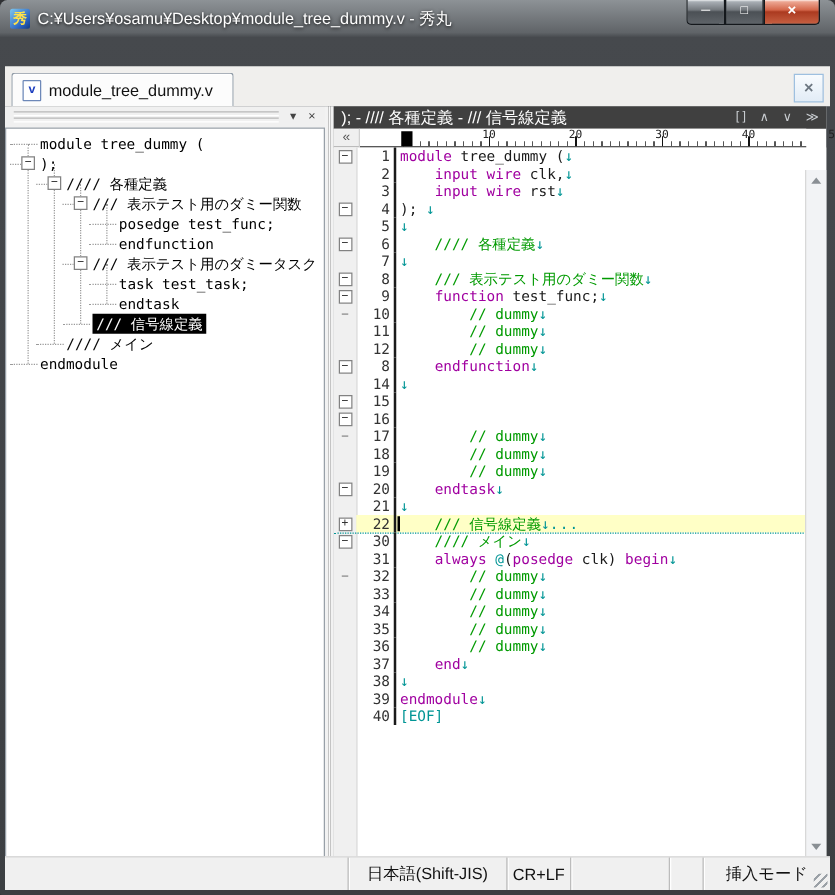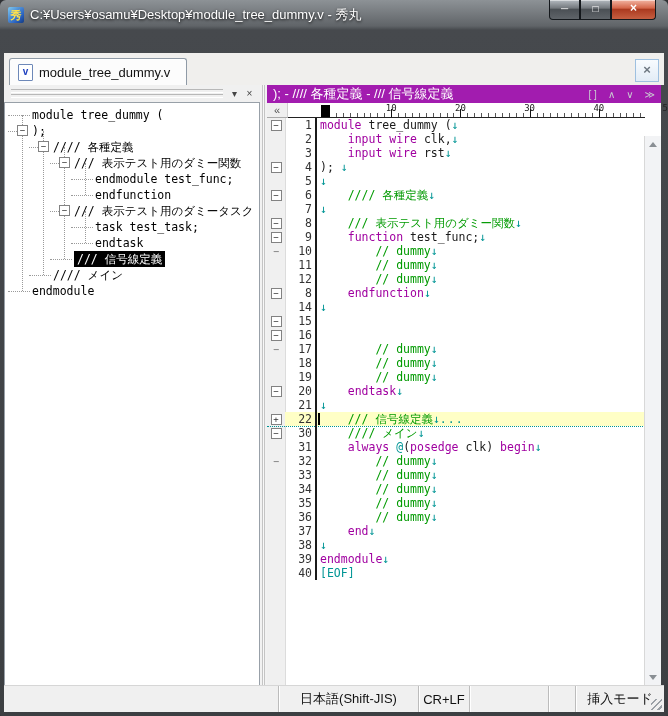--- a/index.html
+++ b/index.html
@@ -48,21 +48,21 @@
     font-size:9px;line-height:9px;text-align:center;color:#333;box-sizing:border-box;}
   .tstub{position:absolute;top:8px;border-top:1px dotted #9a9a9a;}
   .tlabel{display:inline-block;}
   .tlabel.sel{background:#000;color:#fff;padding:0 3px;}
   .tguide{position:absolute;width:0;border-left:1px dotted #9a9a9a;}
   
   .splitter{position:absolute;left:260px;top:85px;width:7px;bottom:30px;
     background:linear-gradient(90deg,#f2f2f2 0 2px,#c4c4c4 2px 3px,#f8f8f8 3px 4px,#c4c4c4 4px 5px,#f2f2f2 5px 7px);}
   
   .editor{position:absolute;left:267px;top:85px;right:7px;bottom:30px;background:#fff;}
-  .ed-header{position:absolute;left:0;right:0;top:0;height:18px;background:#a21caf;color:#fff;
+  .ed-header{position:absolute;left:0;right:0;top:0;height:18px;background:#404040;color:#fff;
     display:flex;align-items:center;font-size:13px;padding:0 6px;box-sizing:border-box;}
   .ed-title{white-space:nowrap;overflow:hidden;}
   .ed-icons{margin-left:auto;display:flex;gap:11px;color:#c9cdd1;font-size:10px;}
   .ed-ruler{position:absolute;left:0;right:16px;top:18px;height:15px;display:flex;}
   .ruler-collapse{width:20px;background:#efefef;color:#555;font-size:11px;line-height:14px;
     text-align:center;border-right:1px solid #cfcfcf;border-bottom:1px solid #aaa;}
   .ruler-strip{flex:1;position:relative;background:#fff;border-bottom:1px solid #222;}
   .ruler-ticks{position:absolute;left:34px;right:0;bottom:0;height:4px;
     background:repeating-linear-gradient(90deg,#555 0 1px,transparent 1px 6.92px);}
   .ruler-decades{position:absolute;left:34px;right:0;bottom:0;height:8px;
@@ -139,21 +139,21 @@
     <div class="outline-body" id="tree">
       <i class="tguide" style="left:17px;top:12px;height:176px"></i>
       <i class="tguide" style="left:38px;top:28px;height:144px"></i>
       <i class="tguide" style="left:59px;top:44px;height:112px"></i>
       <i class="tguide" style="left:80px;top:60px;height:32px"></i>
       <i class="tguide" style="left:80px;top:108px;height:32px"></i>
     <div class="trow"><i class="tstub" style="left: 3px; width: 22px;"></i><span class="tlabel" style="margin-left: 27px;">module tree_dummy (</span></div>
         <div class="trow"><i class="tstub" style="left: 3px; width: 9px;"></i><span class="tbox" style="left: 12px;">−</span><span class="tlabel" style="margin-left: 27px;">);</span></div>
         <div class="trow"><i class="tstub" style="left: 24px; width: 9px;"></i><span class="tbox" style="left: 33px;">−</span><span class="tlabel" style="margin-left: 48px;">//// 各種定義</span></div>
         <div class="trow"><i class="tstub" style="left: 45px; width: 9px;"></i><span class="tbox" style="left: 54px;">−</span><span class="tlabel" style="margin-left: 69px;">/// 表示テスト用のダミー関数</span></div>
-        <div class="trow"><i class="tstub" style="left: 66px; width: 22px;"></i><span class="tlabel" style="margin-left: 90px;">endmodule test_func;</span></div>
+        <div class="trow"><i class="tstub" style="left: 66px; width: 22px;"></i><span class="tlabel" style="margin-left: 90px;">posedge test_func;</span></div>
         <div class="trow"><i class="tstub" style="left: 66px; width: 22px;"></i><span class="tlabel" style="margin-left: 90px;">endfunction</span></div>
         <div class="trow"><i class="tstub" style="left: 45px; width: 9px;"></i><span class="tbox" style="left: 54px;">−</span><span class="tlabel" style="margin-left: 69px;">/// 表示テスト用のダミータスク</span></div>
         <div class="trow"><i class="tstub" style="left: 66px; width: 22px;"></i><span class="tlabel" style="margin-left: 90px;">task test_task;</span></div>
         <div class="trow"><i class="tstub" style="left: 66px; width: 22px;"></i><span class="tlabel" style="margin-left: 90px;">endtask</span></div>
         <div class="trow"><i class="tstub" style="left: 45px; width: 22px;"></i><span class="tlabel sel" style="margin-left: 69px;">/// 信号線定義</span></div>
         <div class="trow"><i class="tstub" style="left: 24px; width: 22px;"></i><span class="tlabel" style="margin-left: 48px;">//// メイン</span></div>
         <div class="trow"><i class="tstub" style="left: 3px; width: 22px;"></i><span class="tlabel" style="margin-left: 27px;">endmodule</span></div>
       </div>
   </div>
 
@@ -449,21 +449,21 @@
           </div>
         <div class="sb-btn down">
             <i class="tri-down"></i>
           </div>
       </div>
     </div>
   </div>
 
   <div class="statusbar">
     <div class="seg first" style="width:274px;"></div>
-    <div class="seg" style="width:140px;">日本語(Shift-JIS)</div>
+    <div class="seg" style="width:127px;">日本語(Shift-JIS)</div>
     <div class="seg" style="width:51px;">CR+LF</div>
     <div class="seg" style="width:79px;"></div>
     <div class="seg" style="width:27px;"></div>
     <div class="seg" style="flex:1;">挿入モード</div>
     <div class="grip-dots"></div>
   </div>
 
 </div>
 
 </body></html>

